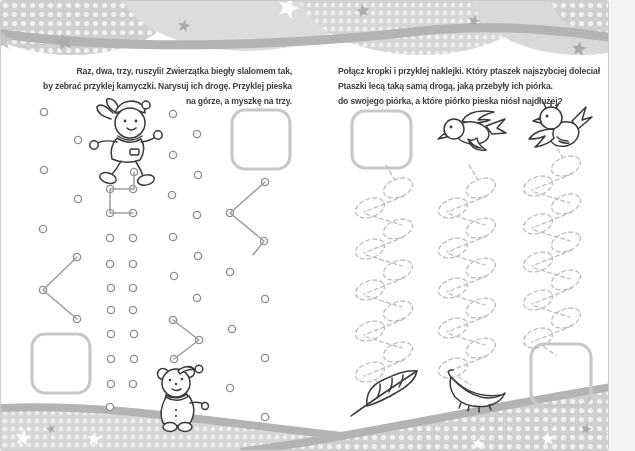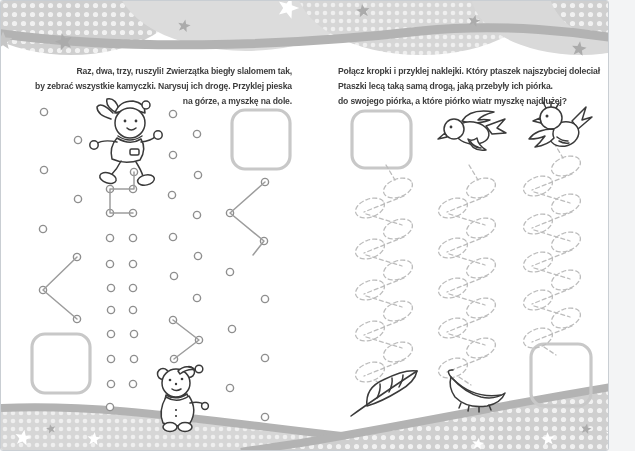--- a/index.html
+++ b/index.html
@@ -219,27 +219,27 @@
         <line x1="533" y1="305" x2="569" y2="316"></line>
         <ellipse cx="565" cy="317" rx="15" ry="9" transform="rotate(-20 565 317)"></ellipse>
         <line x1="571" y1="325" x2="531" y2="341"></line>
         <ellipse cx="537" cy="337" rx="15" ry="9" transform="rotate(-20 537 337)"></ellipse>
         <line x1="543" y1="346" x2="555" y2="354"></line>
       </g>
     </svg>
 
   <div class="instr instr-left">
     <div>Raz, dwa, trzy, ruszyli! Zwierzątka biegły slalomem tak,</div>
-    <div>by zebrać wszystkie kamyczki. Narysuj ich drogę. Przyklej pieska</div>
-    <div>na górze, a myszkę na dole.</div>
+    <div>by zebrać przyklej kamyczki. Narysuj ich drogę. Przyklej pieska</div>
+    <div>na górze, a myszkę na trzy.</div>
   </div>
   <div class="instr instr-right">
     <div>Połącz kropki i przyklej naklejki. Który ptaszek najszybciej doleciał</div>
     <div>Ptaszki lecą taką samą drogą, jaką przebyły ich piórka.</div>
-    <div>do swojego piórka, a które piórko wiatr myszkę najdłużej?</div>
+    <div>do swojego piórka, a które piórko pieska niósł najdłużej?</div>
   </div>
 
   <svg class="char" style="left:84px;top:96px" width="84" height="96" viewBox="0 0 84 96">
     <g class="lineart">
       <path d="M28,16 Q16,4 12,10 Q12,18 26,22"></path>
       <path d="M34,12 Q30,0 22,2 Q20,10 32,16"></path>
       <path d="M30,16 Q34,4 48,4 Q60,6 60,16 Q46,10 30,16 Z"></path>
       <circle cx="61" cy="8" r="4"></circle>
       <circle cx="45" cy="26" r="15"></circle>
       <circle class="ink" cx="40" cy="24" r="1.4"></circle>

